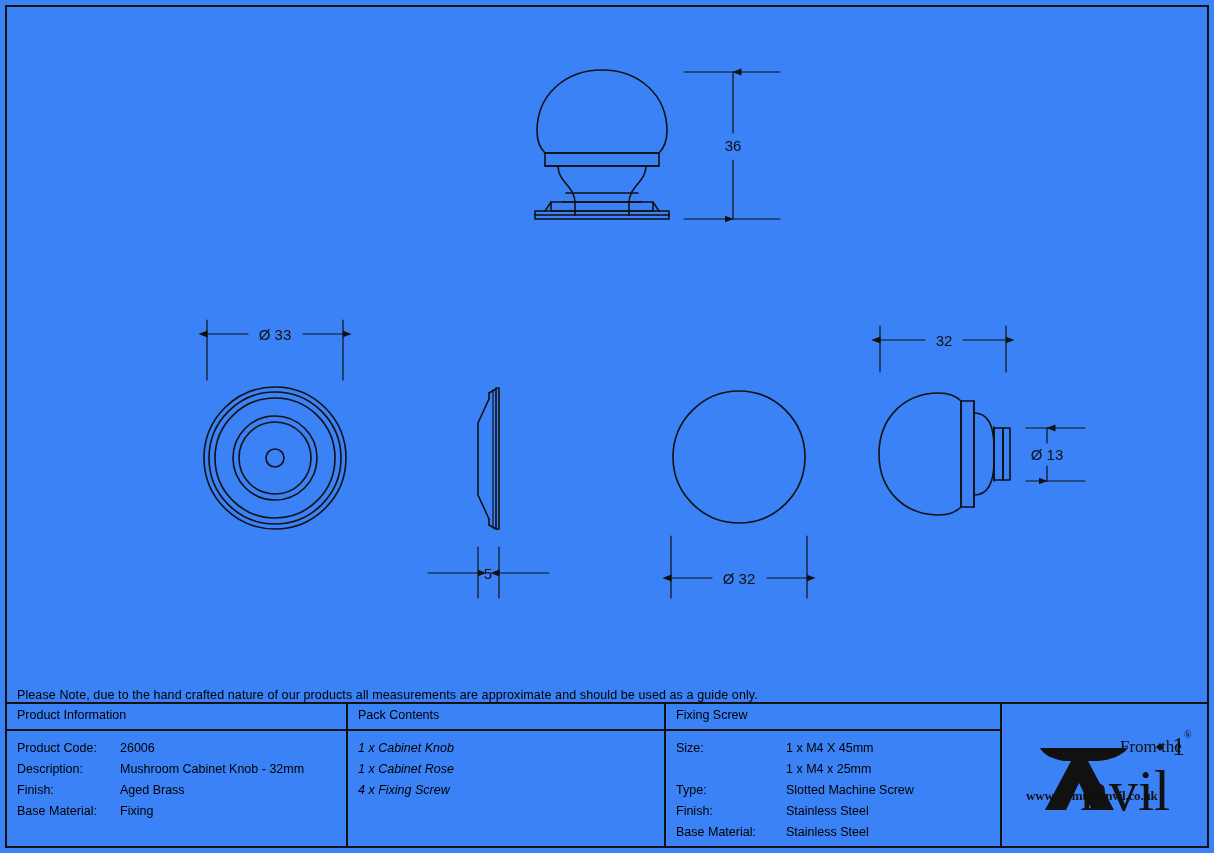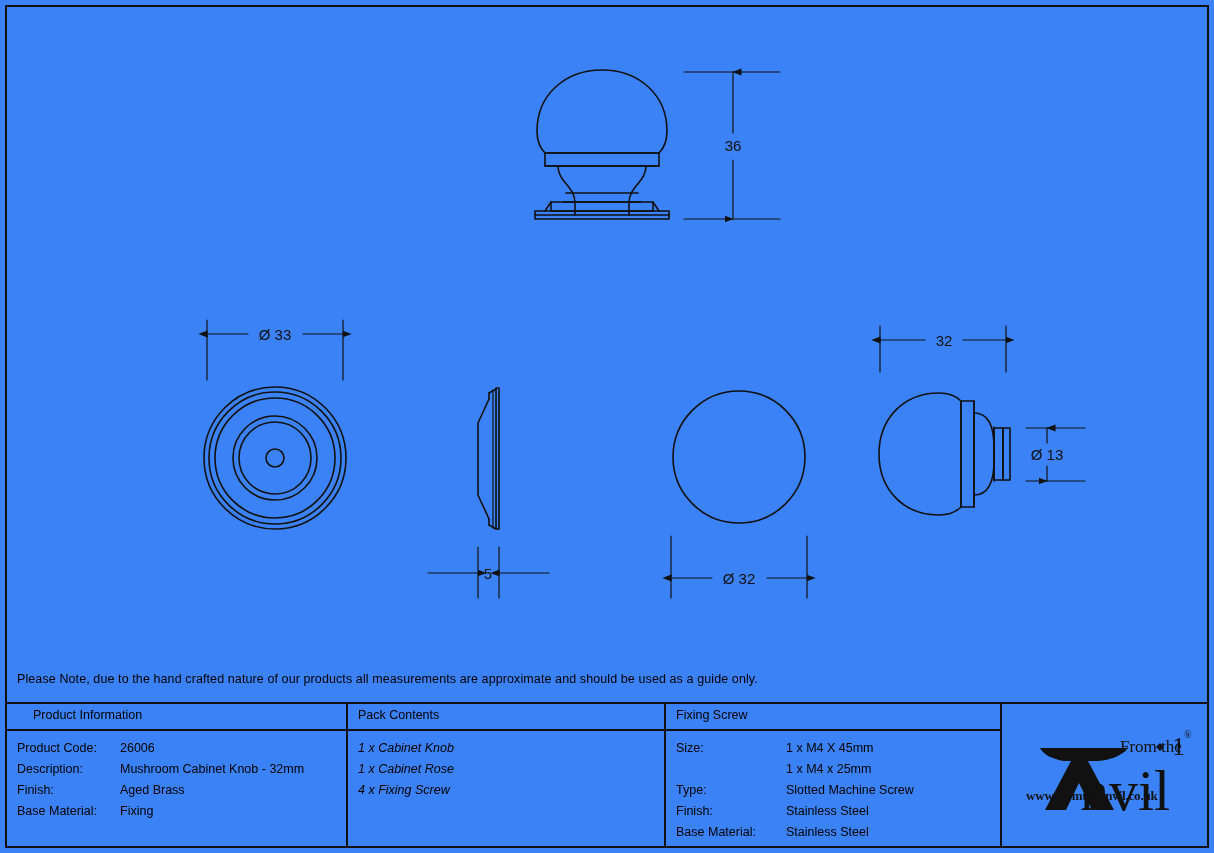--- a/index.html
+++ b/index.html
@@ -52,21 +52,21 @@
   }
   .note-row {
     position: absolute;
     left: 0;
     top: 0;
     width: 1200px;
     height: 32px;
     border-bottom: 2px solid #111111;
     box-sizing: border-box;
     display: flex;
-    align-items: flex-start;
+    align-items: flex-end;
   }
   .note-text {
     font-size: 12.5px;
     padding-left: 10px;
     letter-spacing: .1px;
     white-space: nowrap;
   }
   .cols {
     position: absolute;
     left: 0;
@@ -297,21 +297,21 @@
     <div class="cols">
 
       <div class="vdiv" style="left:339px;"></div>
       <div class="vdiv" style="left:657px;"></div>
       <div class="vdiv" style="left:993px;"></div>
 
       <div class="hdr-rule" style="left:0px; width:339px;"></div>
       <div class="hdr-rule" style="left:341px; width:316px;"></div>
       <div class="hdr-rule" style="left:659px; width:334px;"></div>
 
-      <div class="col-title" style="left:26px;text-align:center;">Product Information</div>
+      <div class="col-title" style="left:10px;text-align:center;">Product Information</div>
       <div class="kv" style="left:10px; top:34px;">
         <div class="row">
           <span class="k" style="width:103px;">Product Code:</span>
           <span class="v">26006</span>
         </div>
         <div class="row">
           <span class="k" style="width:103px;">Description:</span>
           <span class="v">Mushroom Cabinet Knob - 32mm</span>
         </div>
         <div class="row">

